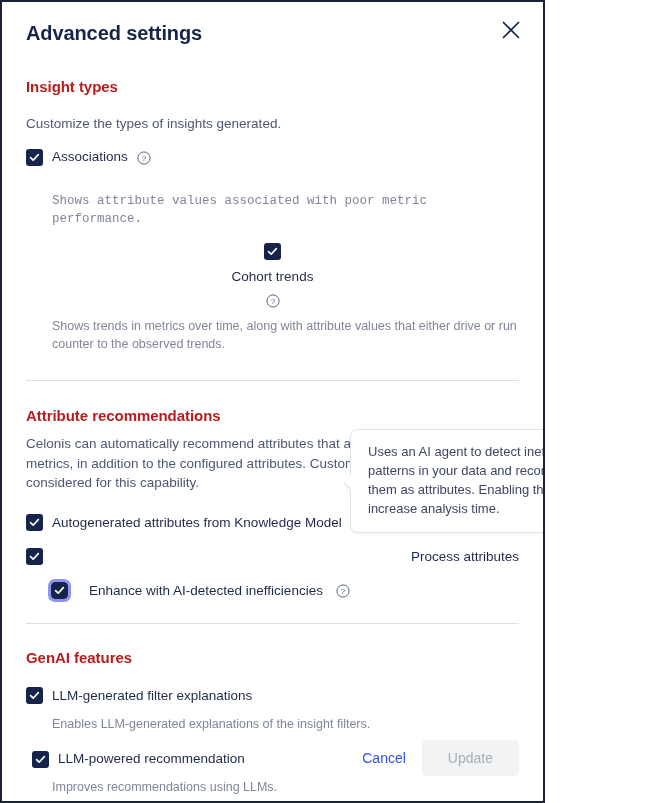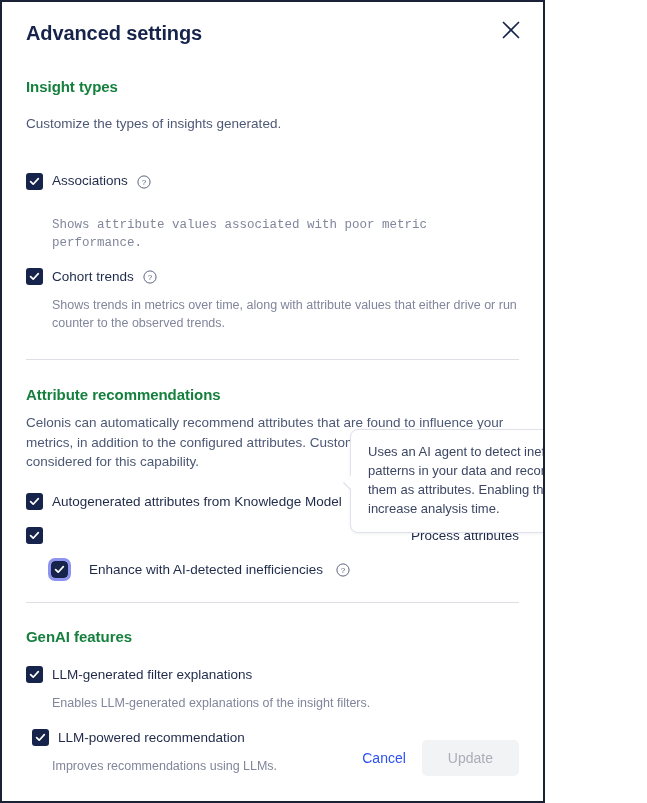--- a/index.html
+++ b/index.html
@@ -56,21 +56,21 @@
     top: 62px;
     left: 0;
     right: 0;
     bottom: 72px;
     padding: 0 24px;
   }
 
   .section-heading {
     font-size: 15px;
     font-weight: bold;
-    color: #15803d;
+    color: #b91c1c;
     letter-spacing: -0.05px;
   }
   .section-desc {
     font-size: 13.5px;
     color: #4d5875;
     line-height: 1.45;
     max-width: 565px;
   }
 
   .divider {
@@ -215,37 +215,37 @@
     </button>
   </div>
 
   <div class="dialog-body">
 
     <div style="padding-top:14px;">
       <div class="section-heading">Insight types</div>
 
       <div class="section-desc" style="margin-top:19px;">Customize the types of insights generated.</div>
 
-      <div class="check-row" style="margin-top:38px;">
+      <div class="check-row" style="margin-top:14px;">
         <span class="checkbox">
           <svg width="11" height="11" viewBox="0 0 11 11" aria-hidden="true">
             <path d="M1.6 5.6 L4.2 8.2 L9.3 2.6" stroke="#ffffff" stroke-width="1.7" fill="none" stroke-linecap="round" stroke-linejoin="round"></path>
           </svg>
         </span>
         <span class="check-label">Associations</span>
         <span class="help-icon">
           <svg width="14" height="14" viewBox="0 0 14 14" aria-hidden="true">
             <circle cx="7" cy="7" r="6.1" stroke="#5c6580" stroke-width="1" fill="none"></circle>
             <text x="7" y="10.2" font-family="Liberation Sans, sans-serif" font-size="8" fill="#5c6580" text-anchor="middle">?</text>
           </svg>
         </span>
       </div>
       <div class="sub-desc" style="margin-top:24px;font-family:Liberation Mono, monospace;">Shows attribute values associated with poor metric performance.</div>
 
-      <div class="check-row" style="margin-top:15px;">
+      <div class="check-row" style="margin-top:15px;flex-direction:column;">
         <span class="checkbox">
           <svg width="11" height="11" viewBox="0 0 11 11" aria-hidden="true">
             <path d="M1.6 5.6 L4.2 8.2 L9.3 2.6" stroke="#ffffff" stroke-width="1.7" fill="none" stroke-linecap="round" stroke-linejoin="round"></path>
           </svg>
         </span>
         <span class="check-label">Cohort trends</span>
         <span class="help-icon">
           <svg width="14" height="14" viewBox="0 0 14 14" aria-hidden="true">
             <circle cx="7" cy="7" r="6.1" stroke="#5c6580" stroke-width="1" fill="none"></circle>
             <text x="7" y="10.2" font-family="Liberation Sans, sans-serif" font-size="8" fill="#5c6580" text-anchor="middle">?</text>

